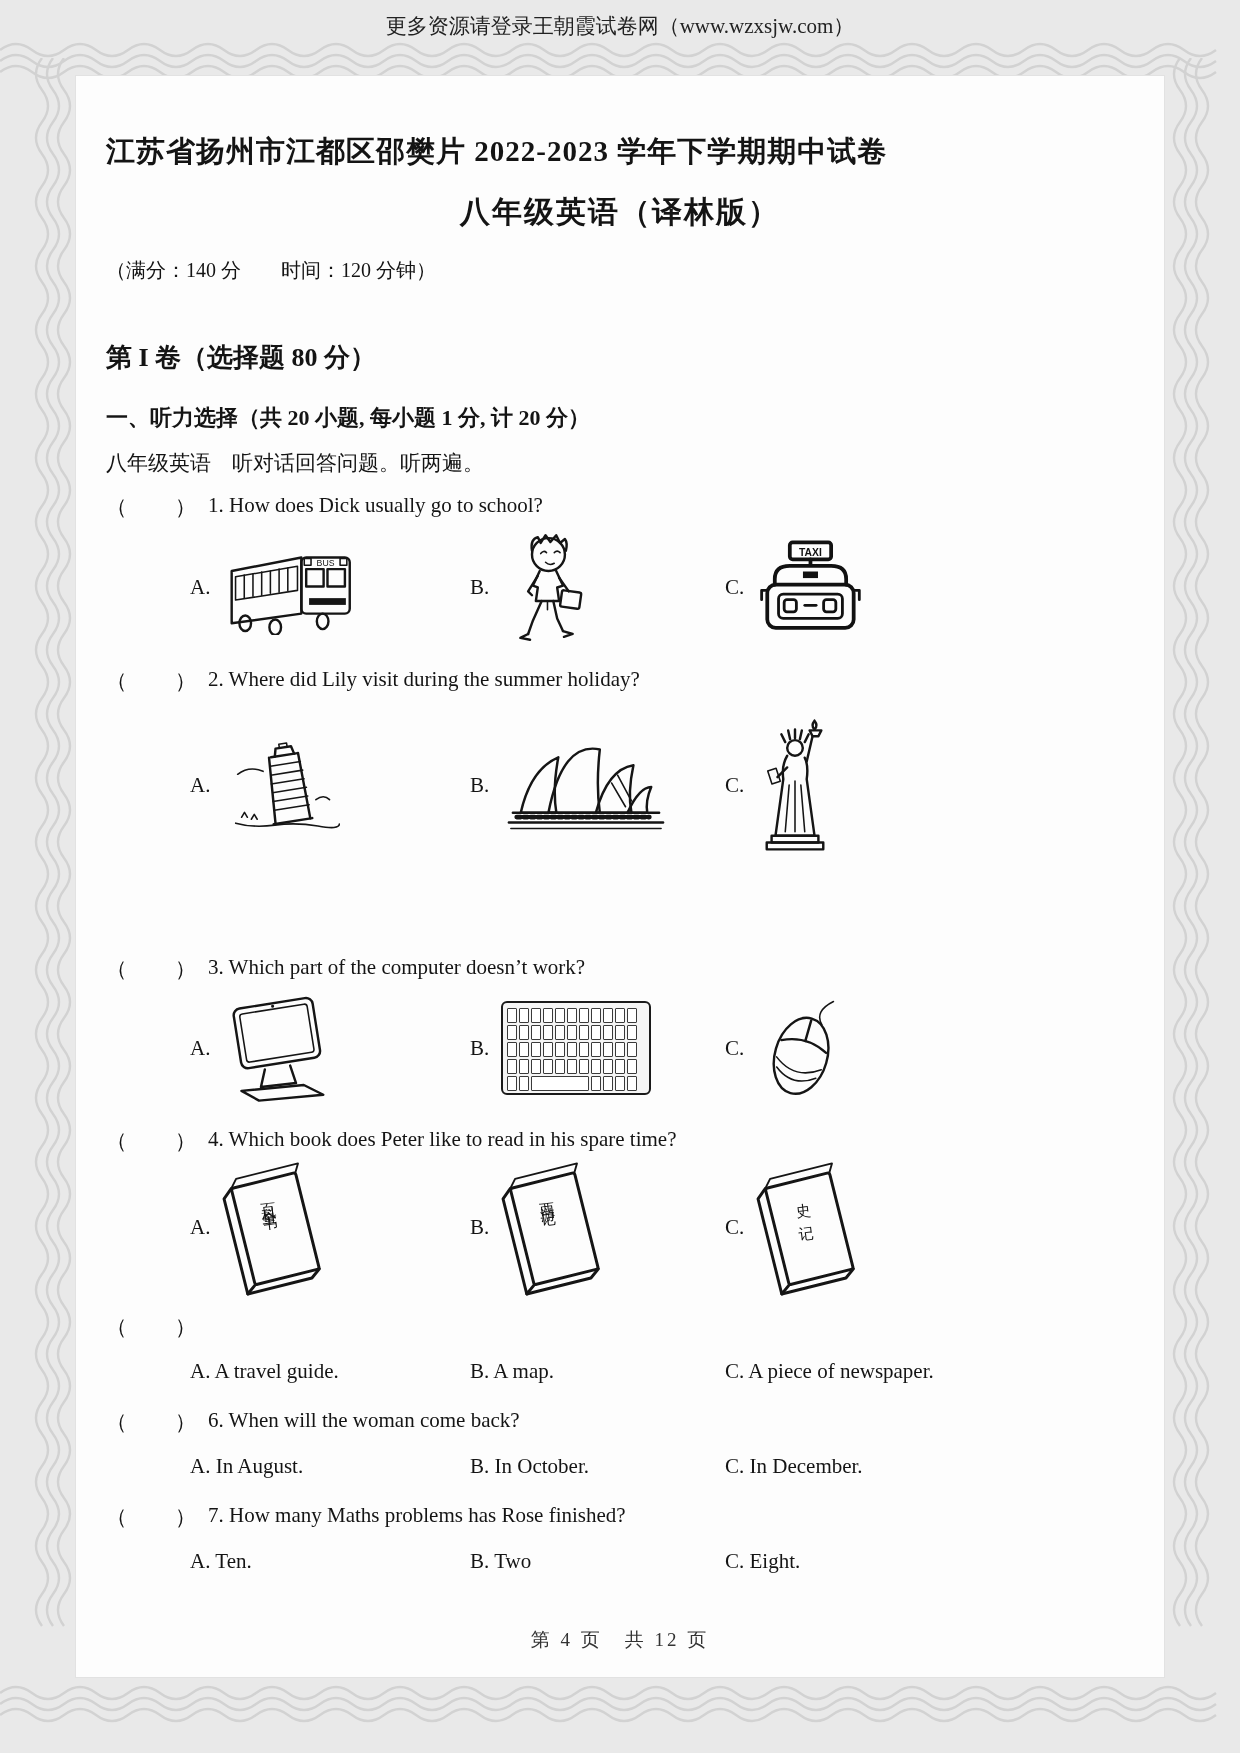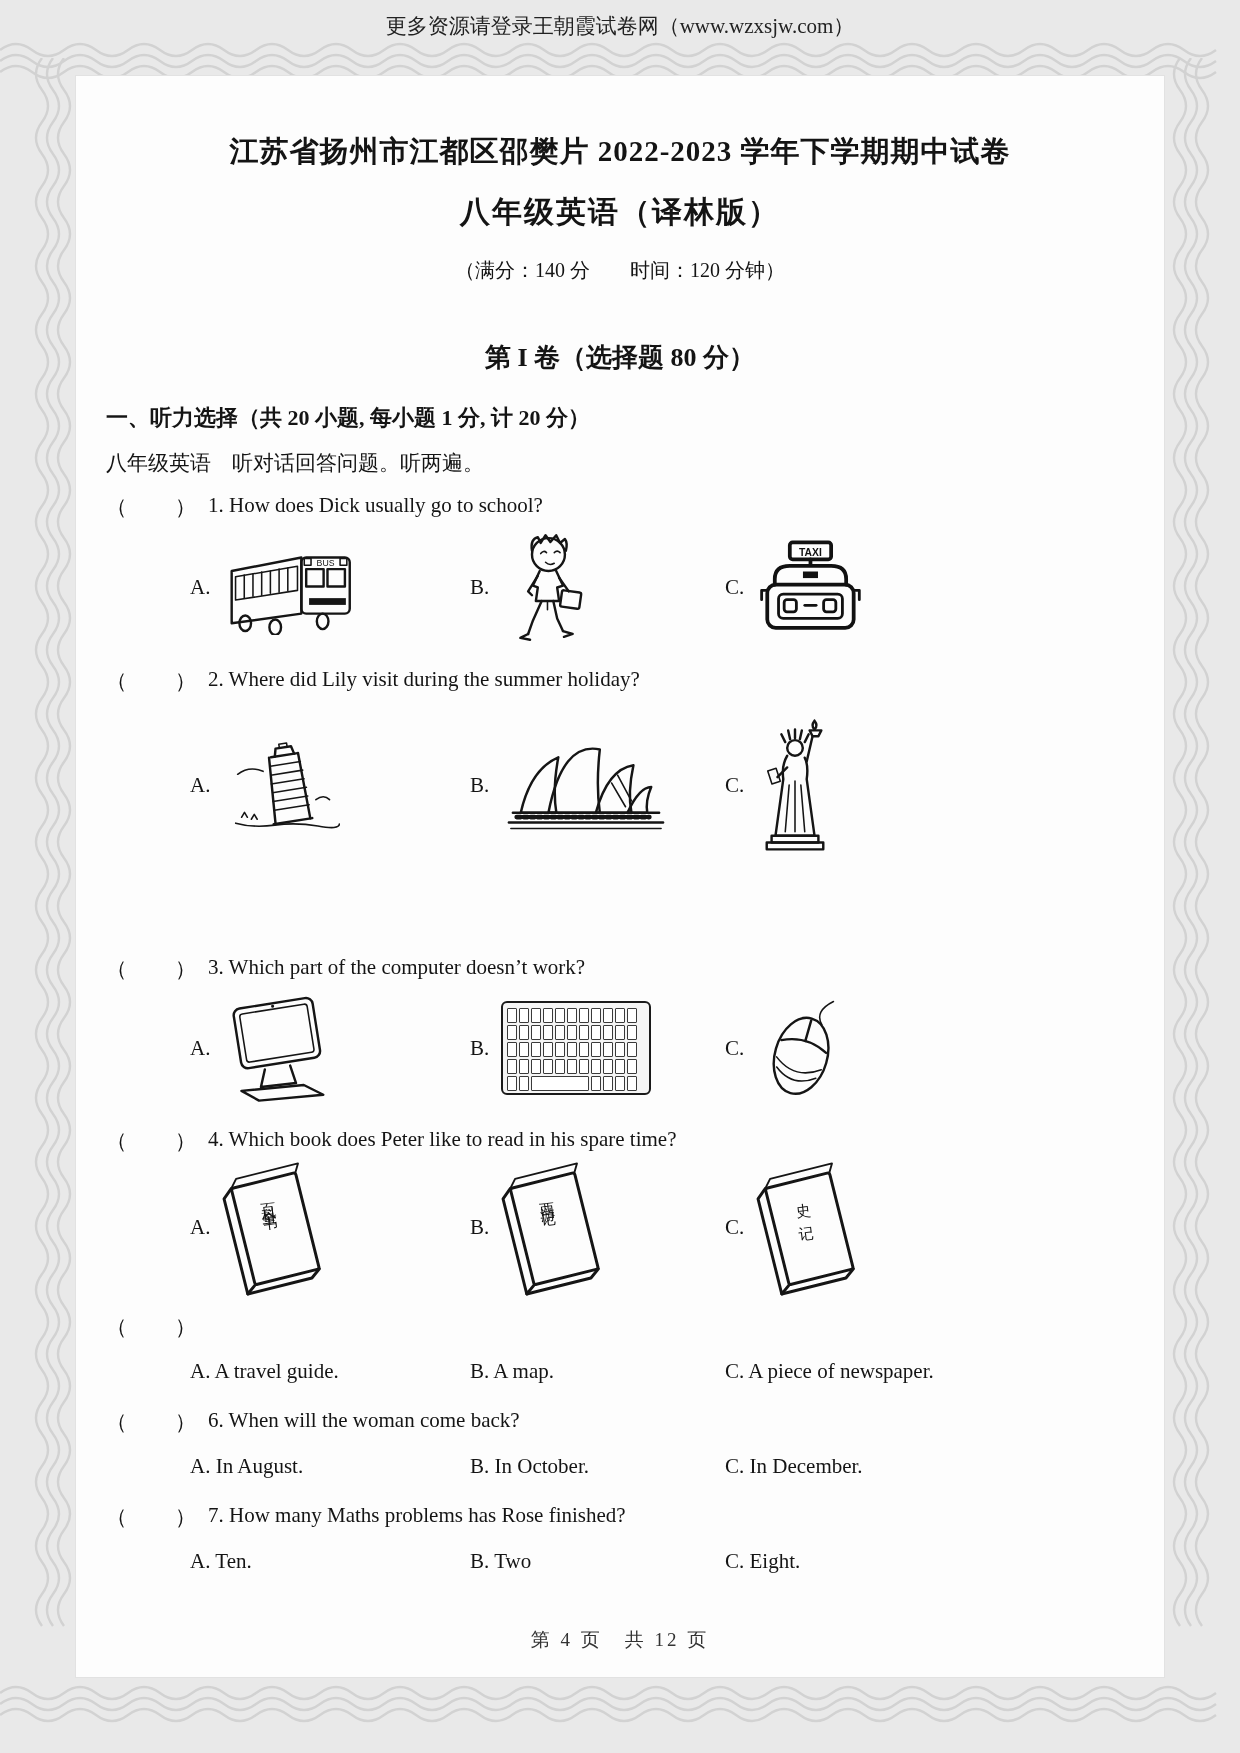--- a/index.html
+++ b/index.html
@@ -10,24 +10,24 @@
   }
   .wave{position:absolute;}
   .wave g{fill:none;stroke:#d2d2d2;stroke-width:2.4;}
   .page{
     position:absolute;left:76px;top:76px;width:1088px;height:1601px;
     background:#fdfdfd;box-shadow:0 0 0 1px #e2e2e2;
     padding:0 30px;box-sizing:border-box;
   }
   .notice{position:absolute;top:12px;left:0;width:100%;text-align:center;
     font-size:21px;color:#222;}
-  .title{margin:56px 0 0;text-align:center;font-size:29px;font-weight:bold;letter-spacing:1px;}
+  .title{margin:56px 0 0;text-align:left;font-size:29px;font-weight:bold;letter-spacing:1px;}
   .subtitle{margin-top:20px;text-align:center;font-size:30px;font-weight:bold;letter-spacing:2px;}
-  .meta{margin-top:24px;text-align:center;font-size:20px;}
-  .volume{margin-top:56px;text-align:center;font-size:26px;font-weight:bold;}
+  .meta{margin-top:24px;font-size:20px;}
+  .volume{margin-top:56px;text-align:left;font-size:26px;font-weight:bold;}
   .section{margin-top:28px;font-size:22px;font-weight:bold;}
   .intro{margin-top:16px;font-size:21px;}
   .qline{margin-top:16px;font-size:21px;display:flex;gap:10px;}
   .qline .br{letter-spacing:2px;}
   .opt-row{display:flex;align-items:center;margin-top:10px;padding-left:84px;}
   .cell{display:flex;align-items:center;gap:12px;}
   .c1{width:280px;}.c2{width:255px;}.c3{flex:1;}
   .opt-label{font-size:21px;}
   .text-row{margin-top:18px;}
   .text-row .cell span{font-size:21px;}

